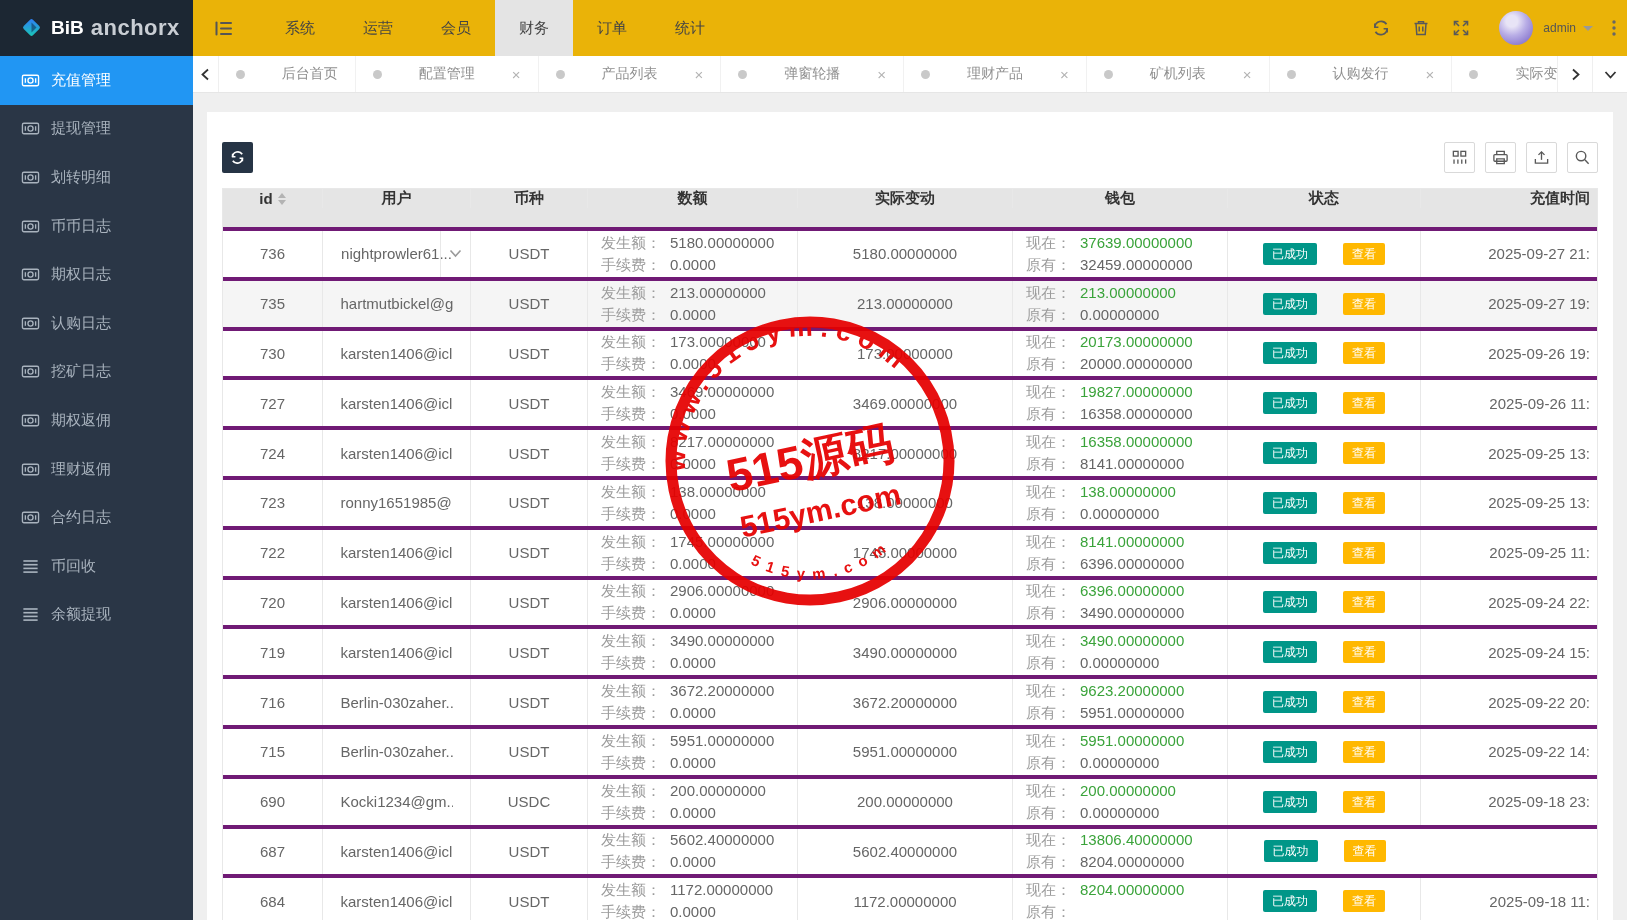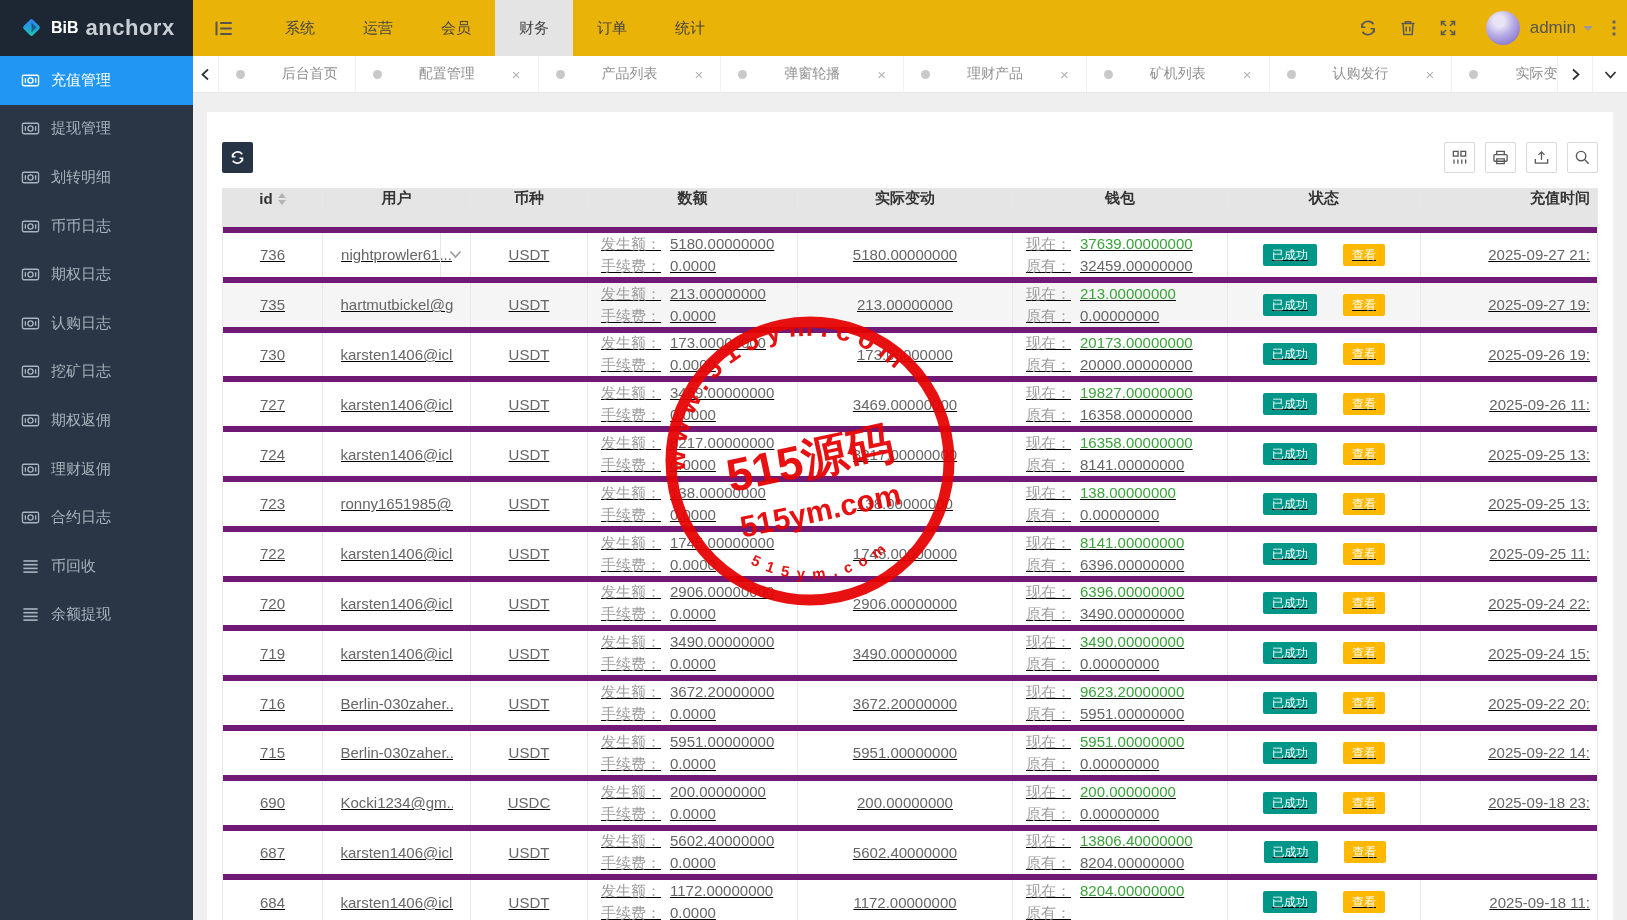--- a/index.html
+++ b/index.html
@@ -3,39 +3,39 @@
 <meta charset="utf-8">
 <style>
   * { box-sizing: border-box; margin: 0; padding: 0; }
   html,body { width:1627px; height:920px; overflow:hidden;
     font-family:"Liberation Sans","DejaVu Sans",sans-serif; background:#efefef; }
 
   
   .sidebar { position:absolute; left:0; top:0; bottom:0; width:193px; background:#2a3646; z-index:10;}
   .logo { height:56px; background:#1c2733; display:flex; align-items:center; padding-left:20px; }
   .logo-mark { width:24px; height:24px; margin-right:7px; }
-  .brand-short { color:#fff; font-weight:bold; font-size:16px; }
+  .brand-short { color:#fff; font-weight:bold; font-size:19px; }
   .brand-name { color:#c9ced4; font-size:22px; font-weight:bold; margin-left:7px; letter-spacing:.5px;}
   .side-menu { padding-top:0; }
   .side-item { height:48.6px; display:flex; align-items:center; padding-left:21px;
     color:#a9b3be; font-size:15px; cursor:pointer; }
   .side-item .s-icon { width:19px; height:19px; margin-right:11px; flex:0 0 auto; }
   .side-item.active { background:#2196f3; color:#fff; }
 
   
   .header { position:absolute; left:193px; right:0; top:0; height:56px; background:#eab308; display:flex; align-items:center; z-index:5;}
   .burger { width:60px; height:56px; display:flex; align-items:center; justify-content:center; cursor:pointer;}
   .nav { display:flex; height:56px; margin-left:8px;}
   .nav-item { padding:0 24px; line-height:56px; font-size:15px; color:#444; cursor:pointer;}
   .nav-item.active { background:#e4e4e4; }
   .header-right { margin-left:auto; display:flex; align-items:center; }
   .h-icon-btn { width:40px; height:56px; display:flex; align-items:center; justify-content:center; cursor:pointer;}
   .avatar { width:34px; height:34px; border-radius:50%; margin:0 10px 0 18px;
     background: radial-gradient(circle at 38% 30%, #e8e4f6 0 18%, #b9aee6 45%, #8d7cd0 78%, #6f5fc0); cursor:pointer;}
-  .admin-name { font-size:17px; color:#555; cursor:pointer;}
+  .admin-name { font-size:12px; color:#555; cursor:pointer;}
   .caret-down { width:0; height:0; border:5px solid transparent; border-top-color:#999; margin:6px 0 0 7px;}
   .more-dots { width:26px; height:56px; display:flex; align-items:center; justify-content:center; cursor:pointer; margin-left:8px;}
 
   
   .tabbar { position:absolute; left:193px; right:0; top:56px; height:37px; background:#fff;
     border-bottom:1px solid #e6e6e6; display:flex; align-items:stretch; z-index:5;}
   .tab-arrow { width:34px; display:flex; align-items:center; justify-content:center; border-right:1px solid #efefef; cursor:pointer; color:#333;}
   .tabs { display:flex; flex:1 1 auto; overflow:hidden;}
   .tab { display:flex; align-items:center; padding:0 17px; border-right:1px solid #f1f1f1;
     font-size:14px; color:#8f8f8f; white-space:nowrap; cursor:pointer;gap:28px;}
@@ -54,21 +54,21 @@
     display:flex; align-items:center; justify-content:center; cursor:pointer;}
   .tool-group { display:flex; gap:10px;}
   .tool-btn { width:31px; height:31px; background:#fff; border:1px solid #d9d9d9; border-radius:2px;
     display:flex; align-items:center; justify-content:center; cursor:pointer;}
 
   
   .table { border:1px solid #e8e8e8; border-bottom:none;}
   .tr { display:grid; grid-template-columns:100px 148px 117px 210px 215px 215px 193px minmax(0,1fr); }
   .thead { background:#e5e5e5; height:38px; }
   .thead .td { font-weight:bold; color:#333; font-size:15px;}
-  .tbody .tr { height:49.8px; border-top:6px solid #701a75; background:#fff;text-decoration:underline;}
+  .tbody .tr { height:49.8px; border-top:4px solid #701a75; background:#fff;}
   .tbody .tr.hovered { background:#f5f5f5; }
   .td { display:flex; align-items:center; justify-content:center; font-size:15px; color:#666;
     border-right:1px solid #e8e8e8; overflow:hidden; position:relative;}
   .td:last-child { border-right:none;}
   .sorter { display:inline-flex; flex-direction:column; margin-left:5px; gap:2px;}
   .sorter i { width:0; height:0; border:4px solid transparent; display:block;}
   .sorter .up { border-bottom:5px solid #b3b3b3; border-top:none;}
   .sorter .dn { border-top:5px solid #b3b3b3; border-bottom:none;}
   .c-amount, .c-wallet { flex-direction:column; align-items:flex-start; justify-content:center; padding-left:13px; gap:4px;}
   .c-amount .line, .c-wallet .line { display:flex; line-height:1.2; white-space:nowrap;}

